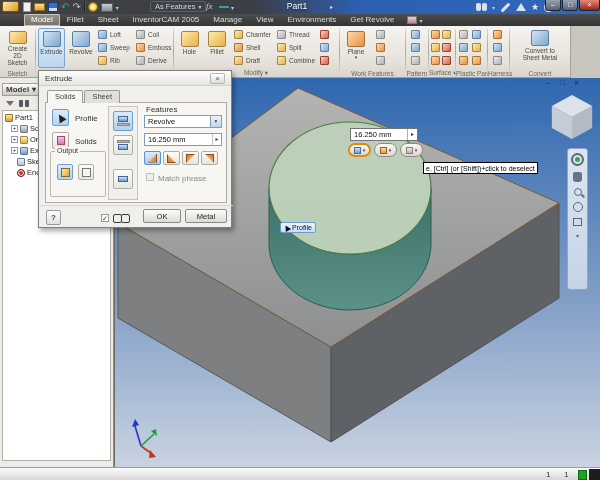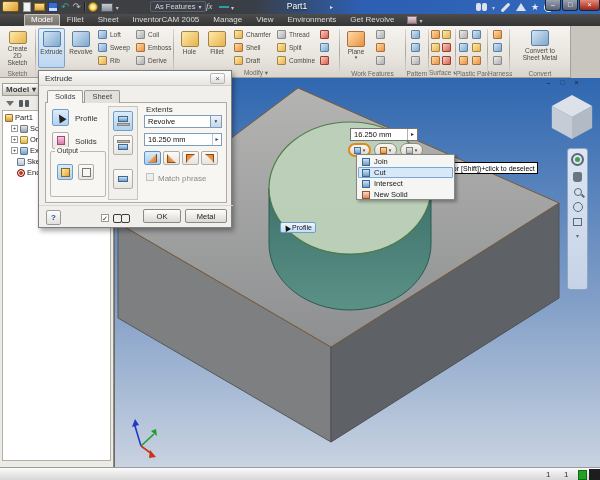--- a/index.html
+++ b/index.html
@@ -580,38 +580,20 @@
       <span class="oval">
         <span class="mico ext"></span>
         <span class="da">▾</span>
       </span>
     </div>
 
     <div class="vtip">
       <span>e. [Ctrl] (or [Shift])+click to deselect</span>
     </div>
 
-    <div class="ctxmenu">
-      <div class="citem">
-        <span class="cico"></span>
-        <span>Join</span>
-        </div>
-      <div class="citem sel">
-        <span class="cico"></span>
-        <span>Cut</span>
-        </div>
-      <div class="citem">
-        <span class="cico"></span>
-        <span>Intersect</span>
-        </div>
-      <div class="citem">
-        <span class="cico new"></span>
-        <span>New Solid</span>
-        </div>
-    </div>
 
     <div class="ptag">
       <span class="pc"></span>
       <span>Profile</span>
     </div>
   </div>
 
   <div class="dialog">
     <div class="dtitle">
       <span>Extrude</span>
@@ -648,21 +630,21 @@
           </span>
         <span class="mbtn" style="top:28px">
           <span class="exg-base"></span>
           <span class="exg-top"></span>
           </span>
         <span class="mbtn" style="top:62px">
           <span class="exg-top"></span>
           </span>
       </div>
 
-      <span class="dlabel" style="left:100px;top:2px">Extents</span>
+      <span class="dlabel" style="left:100px;top:2px">Features</span>
       <div class="ddrop">
         <span>Revolve</span>
         <span class="dbtna">▾</span>
       </div>
       <div class="dinput">
         <span>16.250 mm</span>
         <span class="dbtna">▸</span>
       </div>
       <div class="dirrow">
         <span class="dirbtn sel">

